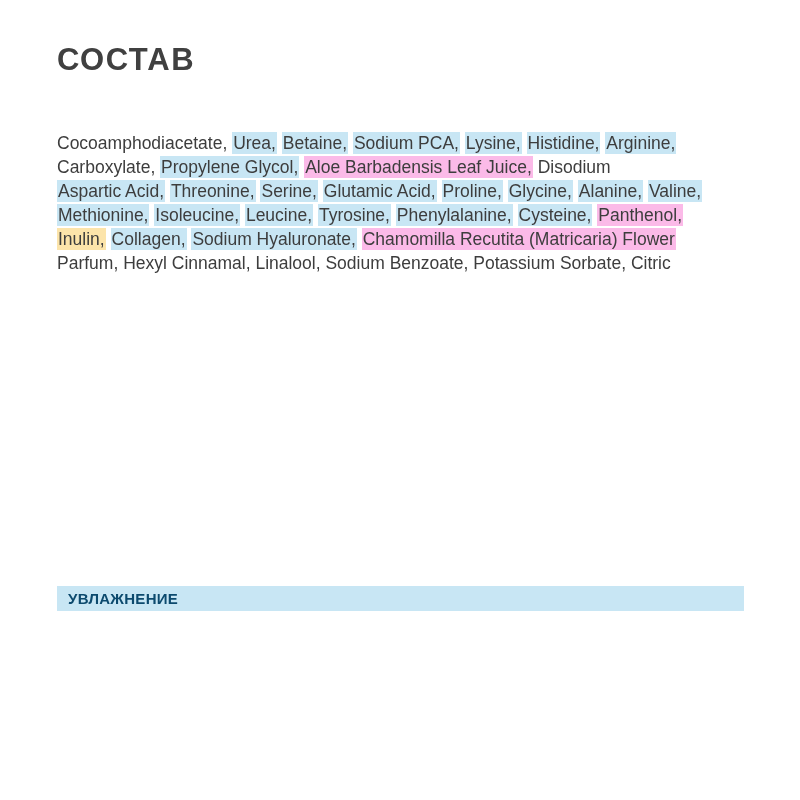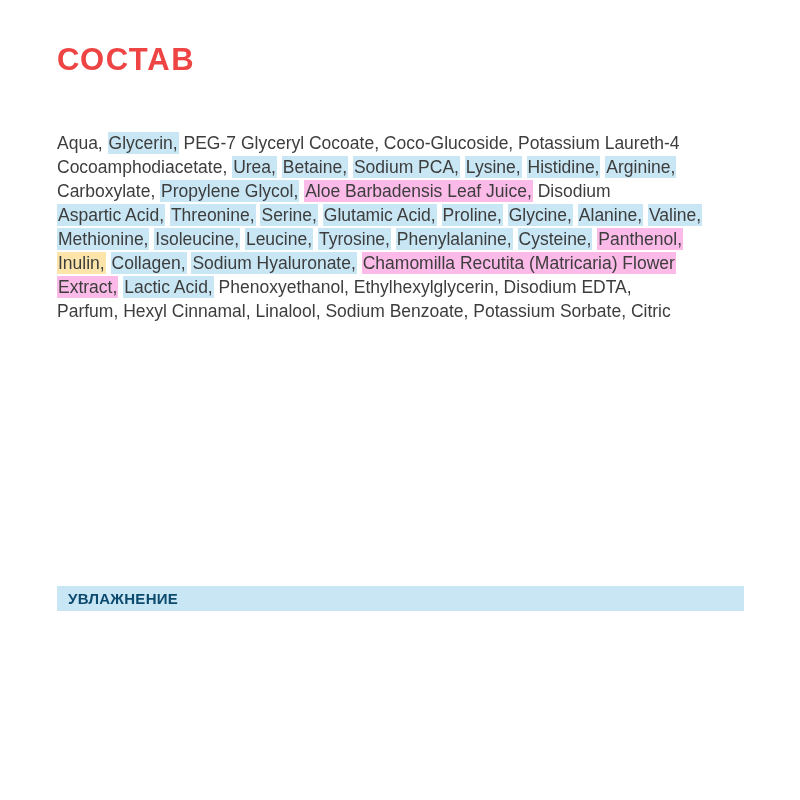--- a/index.html
+++ b/index.html
@@ -15,21 +15,21 @@
     background: #ffffff;
     overflow: hidden;
   }
   .title {
     position: absolute;
     left: 57px;
     top: 42px;
     font-size: 31px;
     font-weight: bold;
     letter-spacing: 1.5px;
-    color: #ef4444;
+    color: #404040;
   }
   .ingredients {
     position: absolute;
     left: 57px;
     top: 131px;
     width: 700px;
     font-size: 17.5px;
     line-height: 24px;
     color: #3d3d3d;
   }
@@ -73,27 +73,25 @@
   }
 </style>
 </head>
 <body>
 
 <div class="page">
 
   <div class="title">СОСТАВ</div>
 
   <div class="ingredients">
-      <div class="ing-line"><span>Aqua, </span><span class="hl hl-blue">Glycerin,</span><span> PEG-7 Glyceryl Cocoate, Coco-Glucoside, Potassium Laureth-4</span></div>
       <div class="ing-line"><span>Cocoamphodiacetate, </span><span class="hl hl-blue">Urea,</span><span> </span><span class="hl hl-blue">Betaine,</span><span> </span><span class="hl hl-blue">Sodium PCA,</span><span> </span><span class="hl hl-blue">Lysine,</span><span> </span><span class="hl hl-blue">Histidine,</span><span> </span><span class="hl hl-blue">Arginine,</span></div>
       <div class="ing-line"><span>Carboxylate, </span><span class="hl hl-blue">Propylene Glycol,</span><span> </span><span class="hl hl-pink">Aloe Barbadensis Leaf Juice,</span><span> Disodium</span></div>
       <div class="ing-line"><span class="hl hl-blue">Aspartic Acid,</span><span> </span><span class="hl hl-blue">Threonine,</span><span> </span><span class="hl hl-blue">Serine,</span><span> </span><span class="hl hl-blue">Glutamic Acid,</span><span> </span><span class="hl hl-blue">Proline,</span><span> </span><span class="hl hl-blue">Glycine,</span><span> </span><span class="hl hl-blue">Alanine,</span><span> </span><span class="hl hl-blue">Valine,</span></div>
       <div class="ing-line"><span class="hl hl-blue">Methionine,</span><span> </span><span class="hl hl-blue">Isoleucine,</span><span> </span><span class="hl hl-blue">Leucine,</span><span> </span><span class="hl hl-blue">Tyrosine,</span><span> </span><span class="hl hl-blue">Phenylalanine,</span><span> </span><span class="hl hl-blue">Cysteine,</span><span> </span><span class="hl hl-pink">Panthenol,</span></div>
       <div class="ing-line"><span class="hl hl-yellow">Inulin,</span><span> </span><span class="hl hl-blue">Collagen,</span><span> </span><span class="hl hl-blue">Sodium Hyaluronate,</span><span> </span><span class="hl hl-pink">Chamomilla Recutita (Matricaria) Flower</span></div>
-      <div class="ing-line"><span class="hl hl-pink">Extract,</span><span> </span><span class="hl hl-blue">Lactic Acid,</span><span> Phenoxyethanol, Ethylhexylglycerin, Disodium EDTA,</span></div>
       <div class="ing-line"><span>Parfum, Hexyl Cinnamal, Linalool, Sodium Benzoate, Potassium Sorbate, Citric</span></div>
     </div>
 
   <div class="legend">
       <div class="legend-bar hl-blue">
         <span>УВЛАЖНЕНИЕ</span>
       </div>
     </div>
 
 

